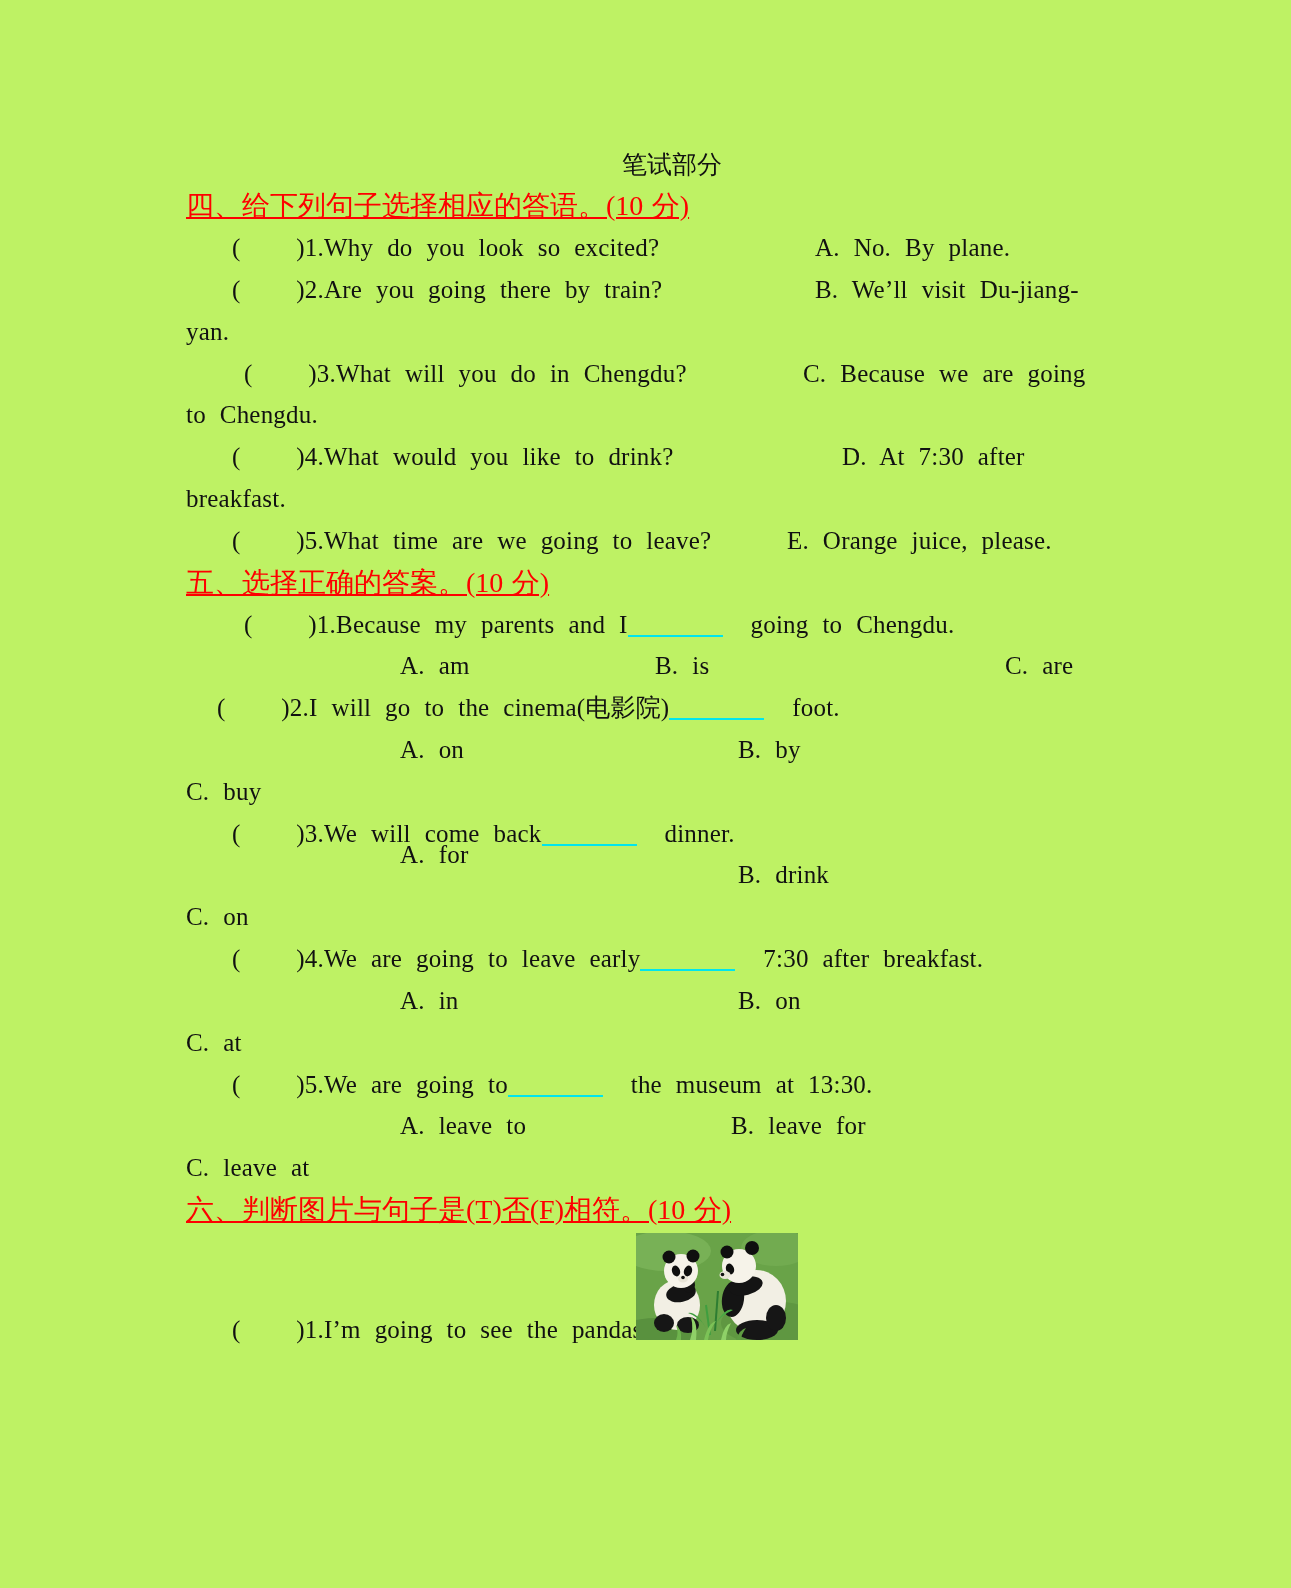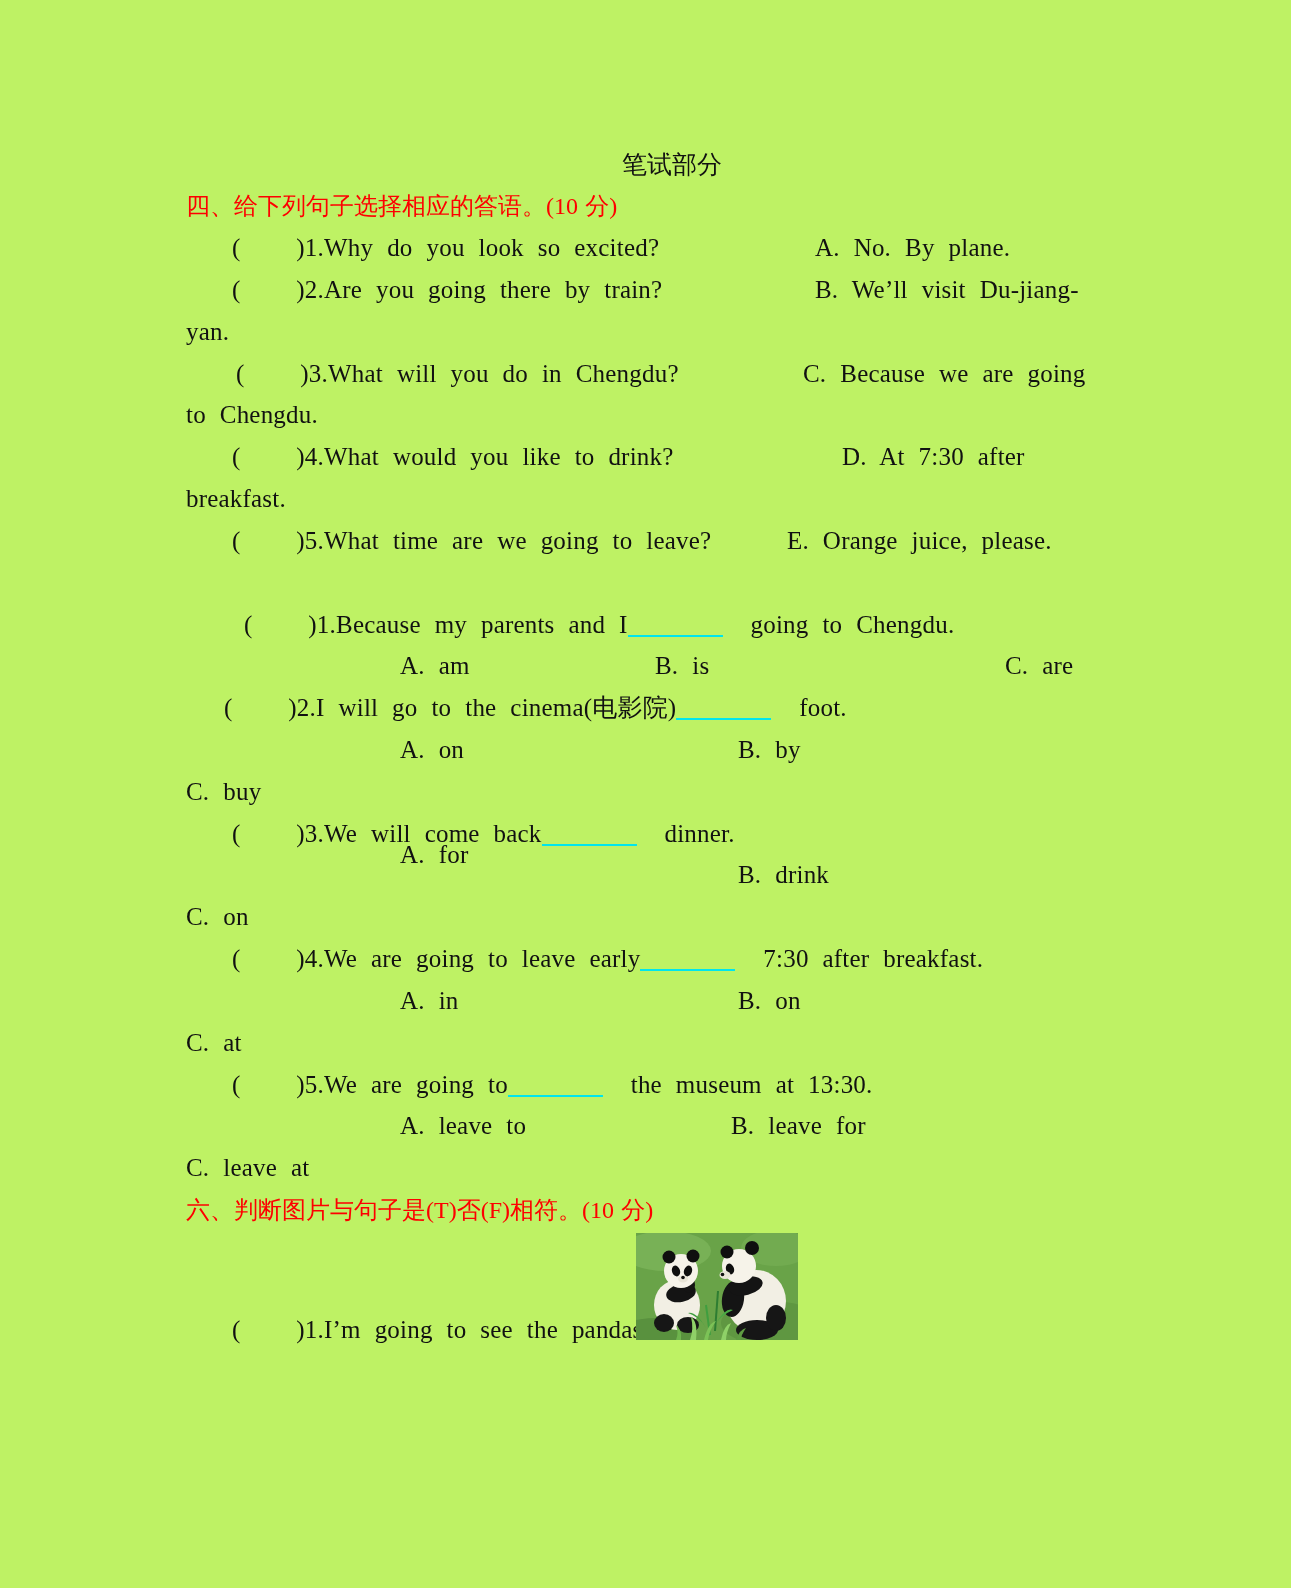--- a/index.html
+++ b/index.html
@@ -22,24 +22,25 @@
   .doc-title{
     position:absolute;
     white-space:pre;
     font-size:25px;
     line-height:30px;
     color:#111111;
   }
   .sec-heading{
     position:absolute;
     white-space:pre;
-    font-size:24px;
+    font-size:28px;
     line-height:32px;
     color:#fe0000;
     word-spacing:0.05em;
+    text-decoration:underline;
   }
   .blank{
     display:inline-block;
     width:95px;
     height:4px;
     border-bottom:2px solid #00e5ee;
     vertical-align:-4px;
   }
   .photo{
     position:absolute;
@@ -56,38 +57,39 @@
 
   <div class="sec-heading" style="left:186px;top:190px">四、给下列句子选择相应的答语。(10 分)</div>
 
   <div class="line" style="left:232px;top:233px">(    )1.Why do you look so excited?</div>
   <div class="line" style="left:815px;top:233px">A. No. By plane.</div>
 
   <div class="line" style="left:232px;top:275px">(    )2.Are you going there by train?</div>
   <div class="line" style="left:815px;top:275px">B. We’ll visit Du-jiang-</div>
   <div class="line" style="left:186px;top:317px">yan.</div>
 
-  <div class="line" style="left:236px;top:359px">(    )3.What will you do in Chengdu?</div>
+  <div class="line" style="left:244px;top:359px">(    )3.What will you do in Chengdu?</div>
   <div class="line" style="left:803px;top:359px">C. Because we are going</div>
   <div class="line" style="left:186px;top:400px">to Chengdu.</div>
 
   <div class="line" style="left:232px;top:442px">(    )4.What would you like to drink?</div>
   <div class="line" style="left:842px;top:442px">D. At 7:30 after</div>
   <div class="line" style="left:186px;top:484px">breakfast.</div>
 
   <div class="line" style="left:232px;top:526px">(    )5.What time are we going to leave?</div>
   <div class="line" style="left:787px;top:526px">E. Orange juice, please.</div>
 
+  <div class="sec-heading" style="left:186px;top:567px">五、选择正确的答案。(10 分)</div>
 
   <div class="line" style="left:244px;top:610px"><span>(    )1.Because my parents and I</span><span class="blank"></span><span>  going to Chengdu.</span></div>
   <div class="line" style="left:400px;top:651px">A. am</div>
   <div class="line" style="left:655px;top:651px">B. is</div>
   <div class="line" style="left:1005px;top:651px">C. are</div>
 
-  <div class="line" style="left:224px;top:693px"><span>(    )2.I will go to the cinema(电影院)</span><span class="blank"></span><span>  foot.</span></div>
+  <div class="line" style="left:217px;top:693px"><span>(    )2.I will go to the cinema(电影院)</span><span class="blank"></span><span>  foot.</span></div>
   <div class="line" style="left:400px;top:735px">A. on</div>
   <div class="line" style="left:738px;top:735px">B. by</div>
   <div class="line" style="left:186px;top:777px">C. buy</div>
 
   <div class="line" style="left:232px;top:819px"><span>(    )3.We will come back</span><span class="blank"></span><span>  dinner.</span></div>
   <div class="line" style="left:400px;top:840px">A. for</div>
   <div class="line" style="left:738px;top:860px">B. drink</div>
   <div class="line" style="left:186px;top:902px">C. on</div>
 
   <div class="line" style="left:232px;top:944px"><span>(    )4.We are going to leave early</span><span class="blank"></span><span>  7:30 after breakfast.</span></div>

